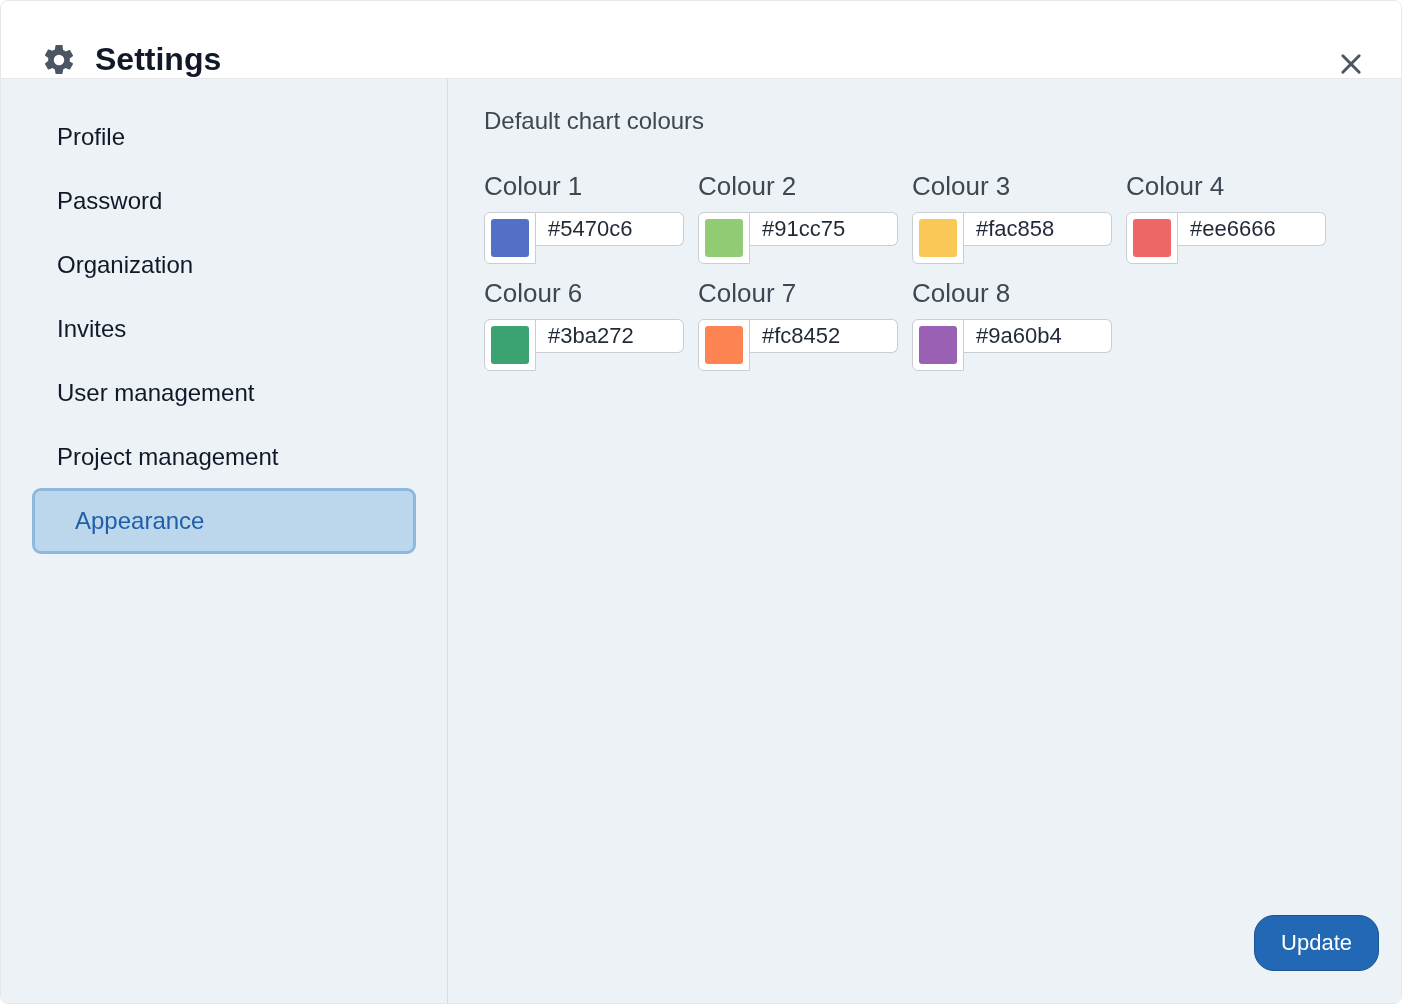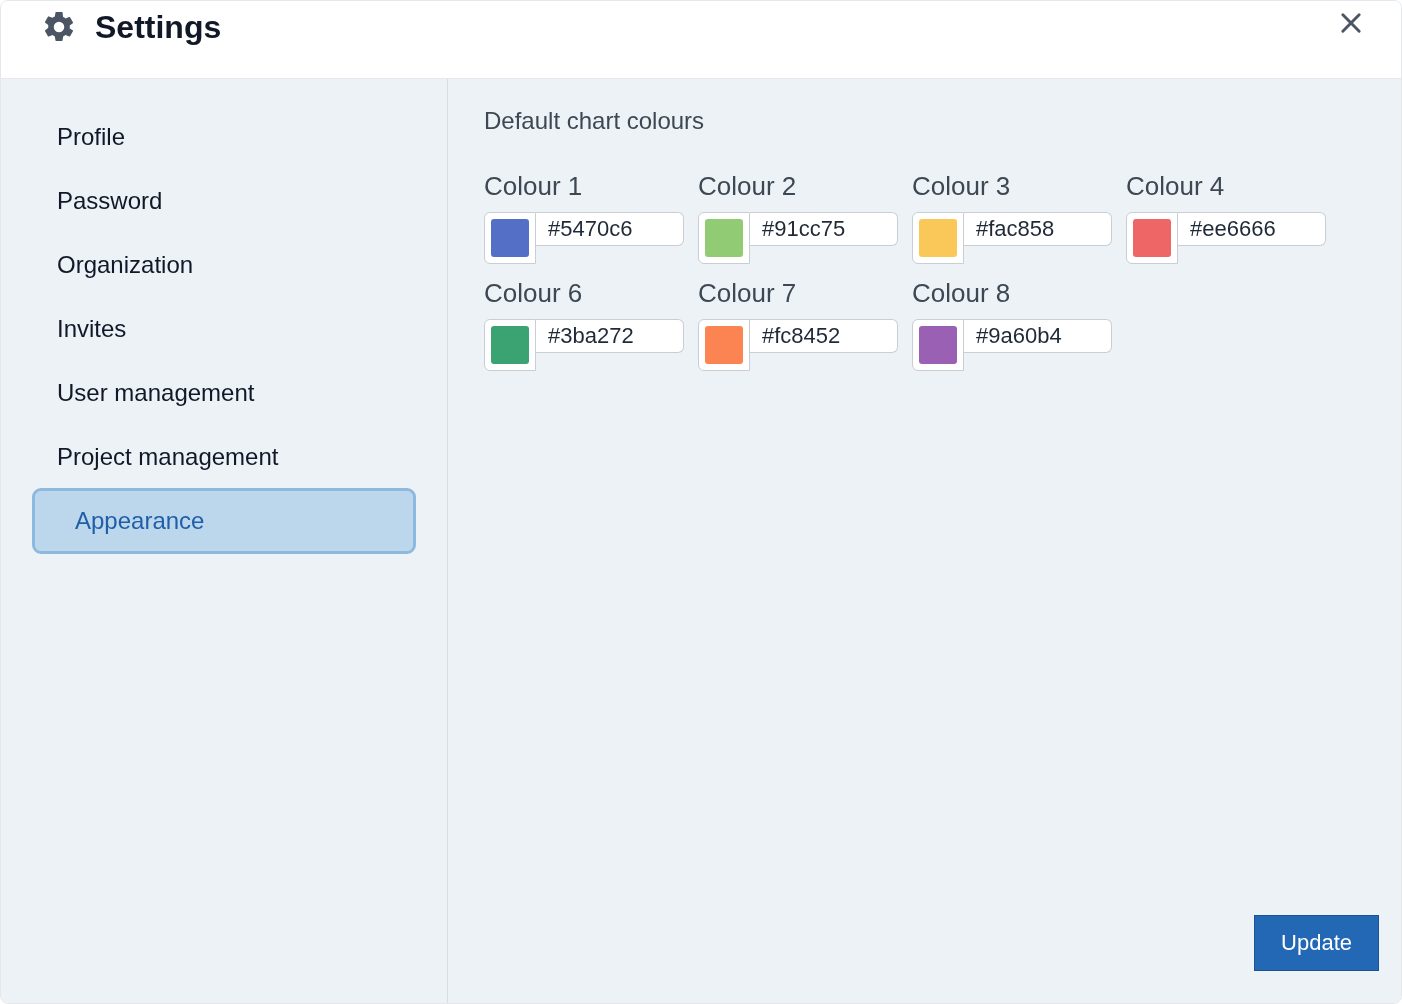--- a/index.html
+++ b/index.html
@@ -16,21 +16,21 @@
     display: flex;
     flex-direction: column;
     border: 1px solid #e5e7eb;
     border-radius: 8px;
     overflow: hidden;
     background: #ffffff;
   }
   .modal-header {
     height: 78px;
     display: flex;
-    align-items: flex-start;
+    align-items: flex-end;
     padding: 8px 36px 0 40px;
     border-bottom: 1px solid #e5e7eb;
     background: #ffffff;
   }
   .modal-header .title {
     font-size: 32px;
     font-weight: 700;
     color: #111827;
     margin-left: 18px;
   }
@@ -128,21 +128,21 @@
   .footer {
     margin-top: auto;
     display: flex;
     justify-content: flex-end;
   }
   .update-btn {
     background: #2268b5;
     color: #ffffff;
     font-size: 22px;
     border: 1px solid #1a5494;
-    border-radius: 0;
+    border-radius: 20px;
     padding: 14px 26px;
     cursor: pointer;
   }
 </style>
 </head>
 <body>
 
 <div class="modal">
   <div class="modal-header">
     <span class="gear">

